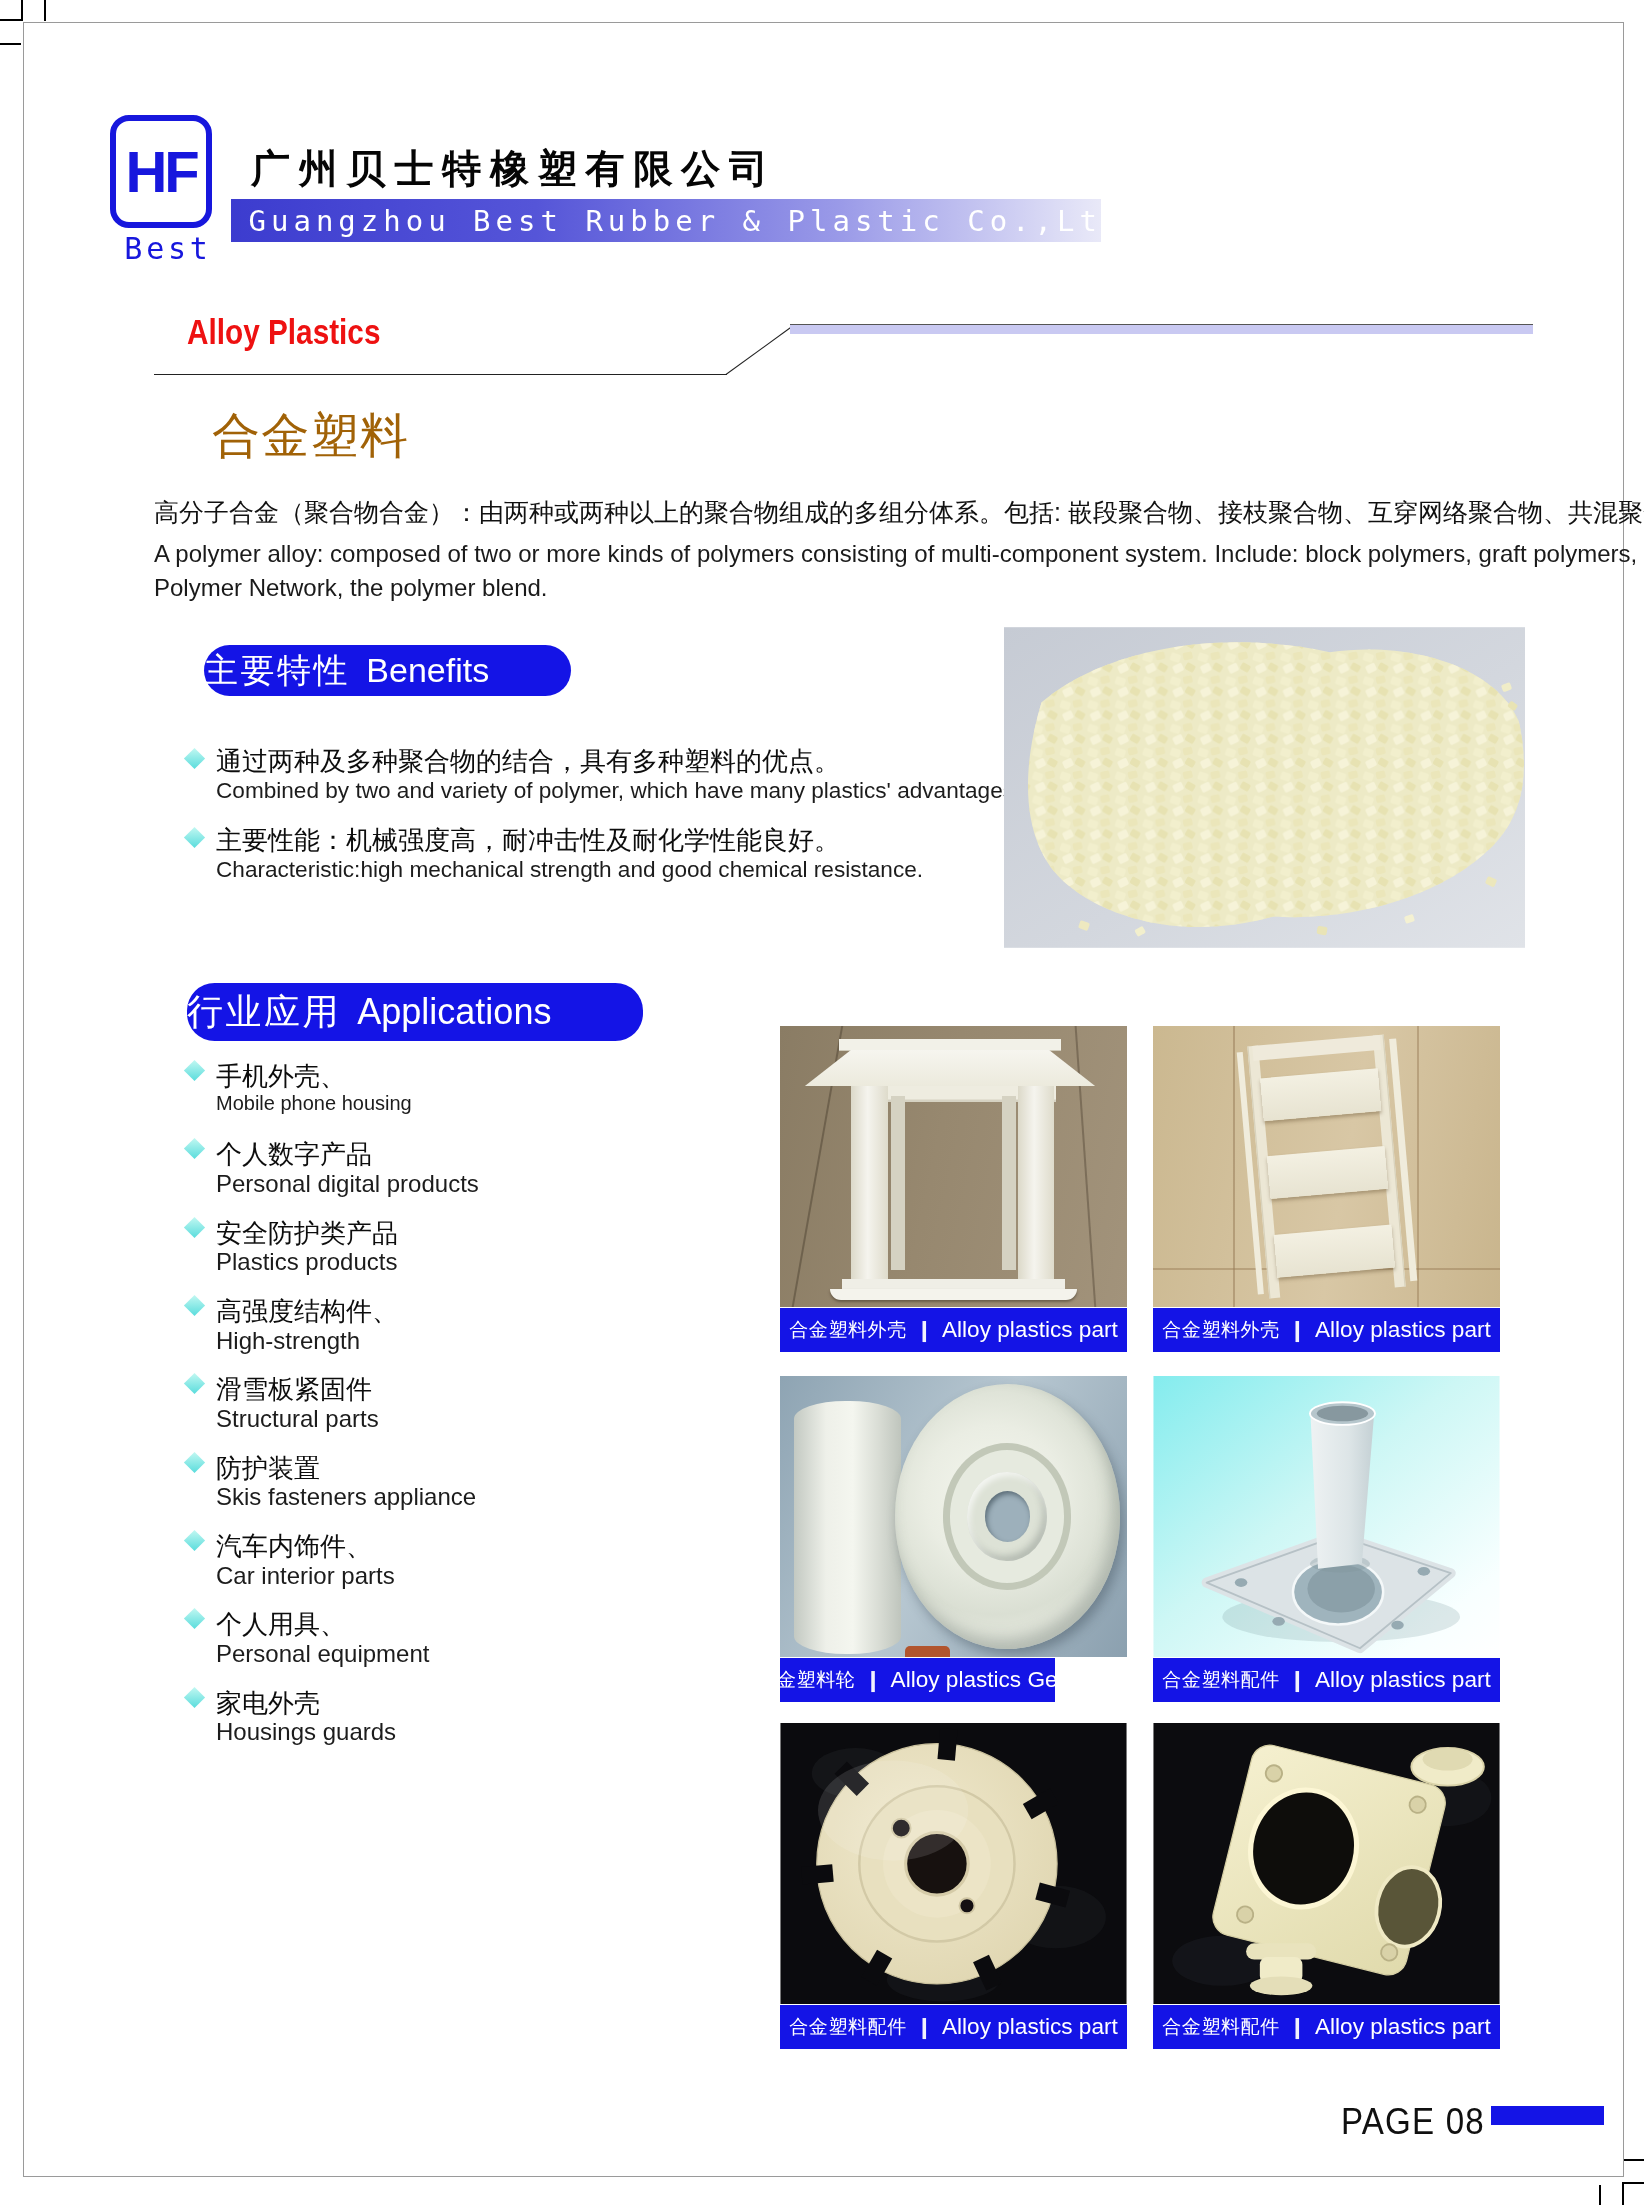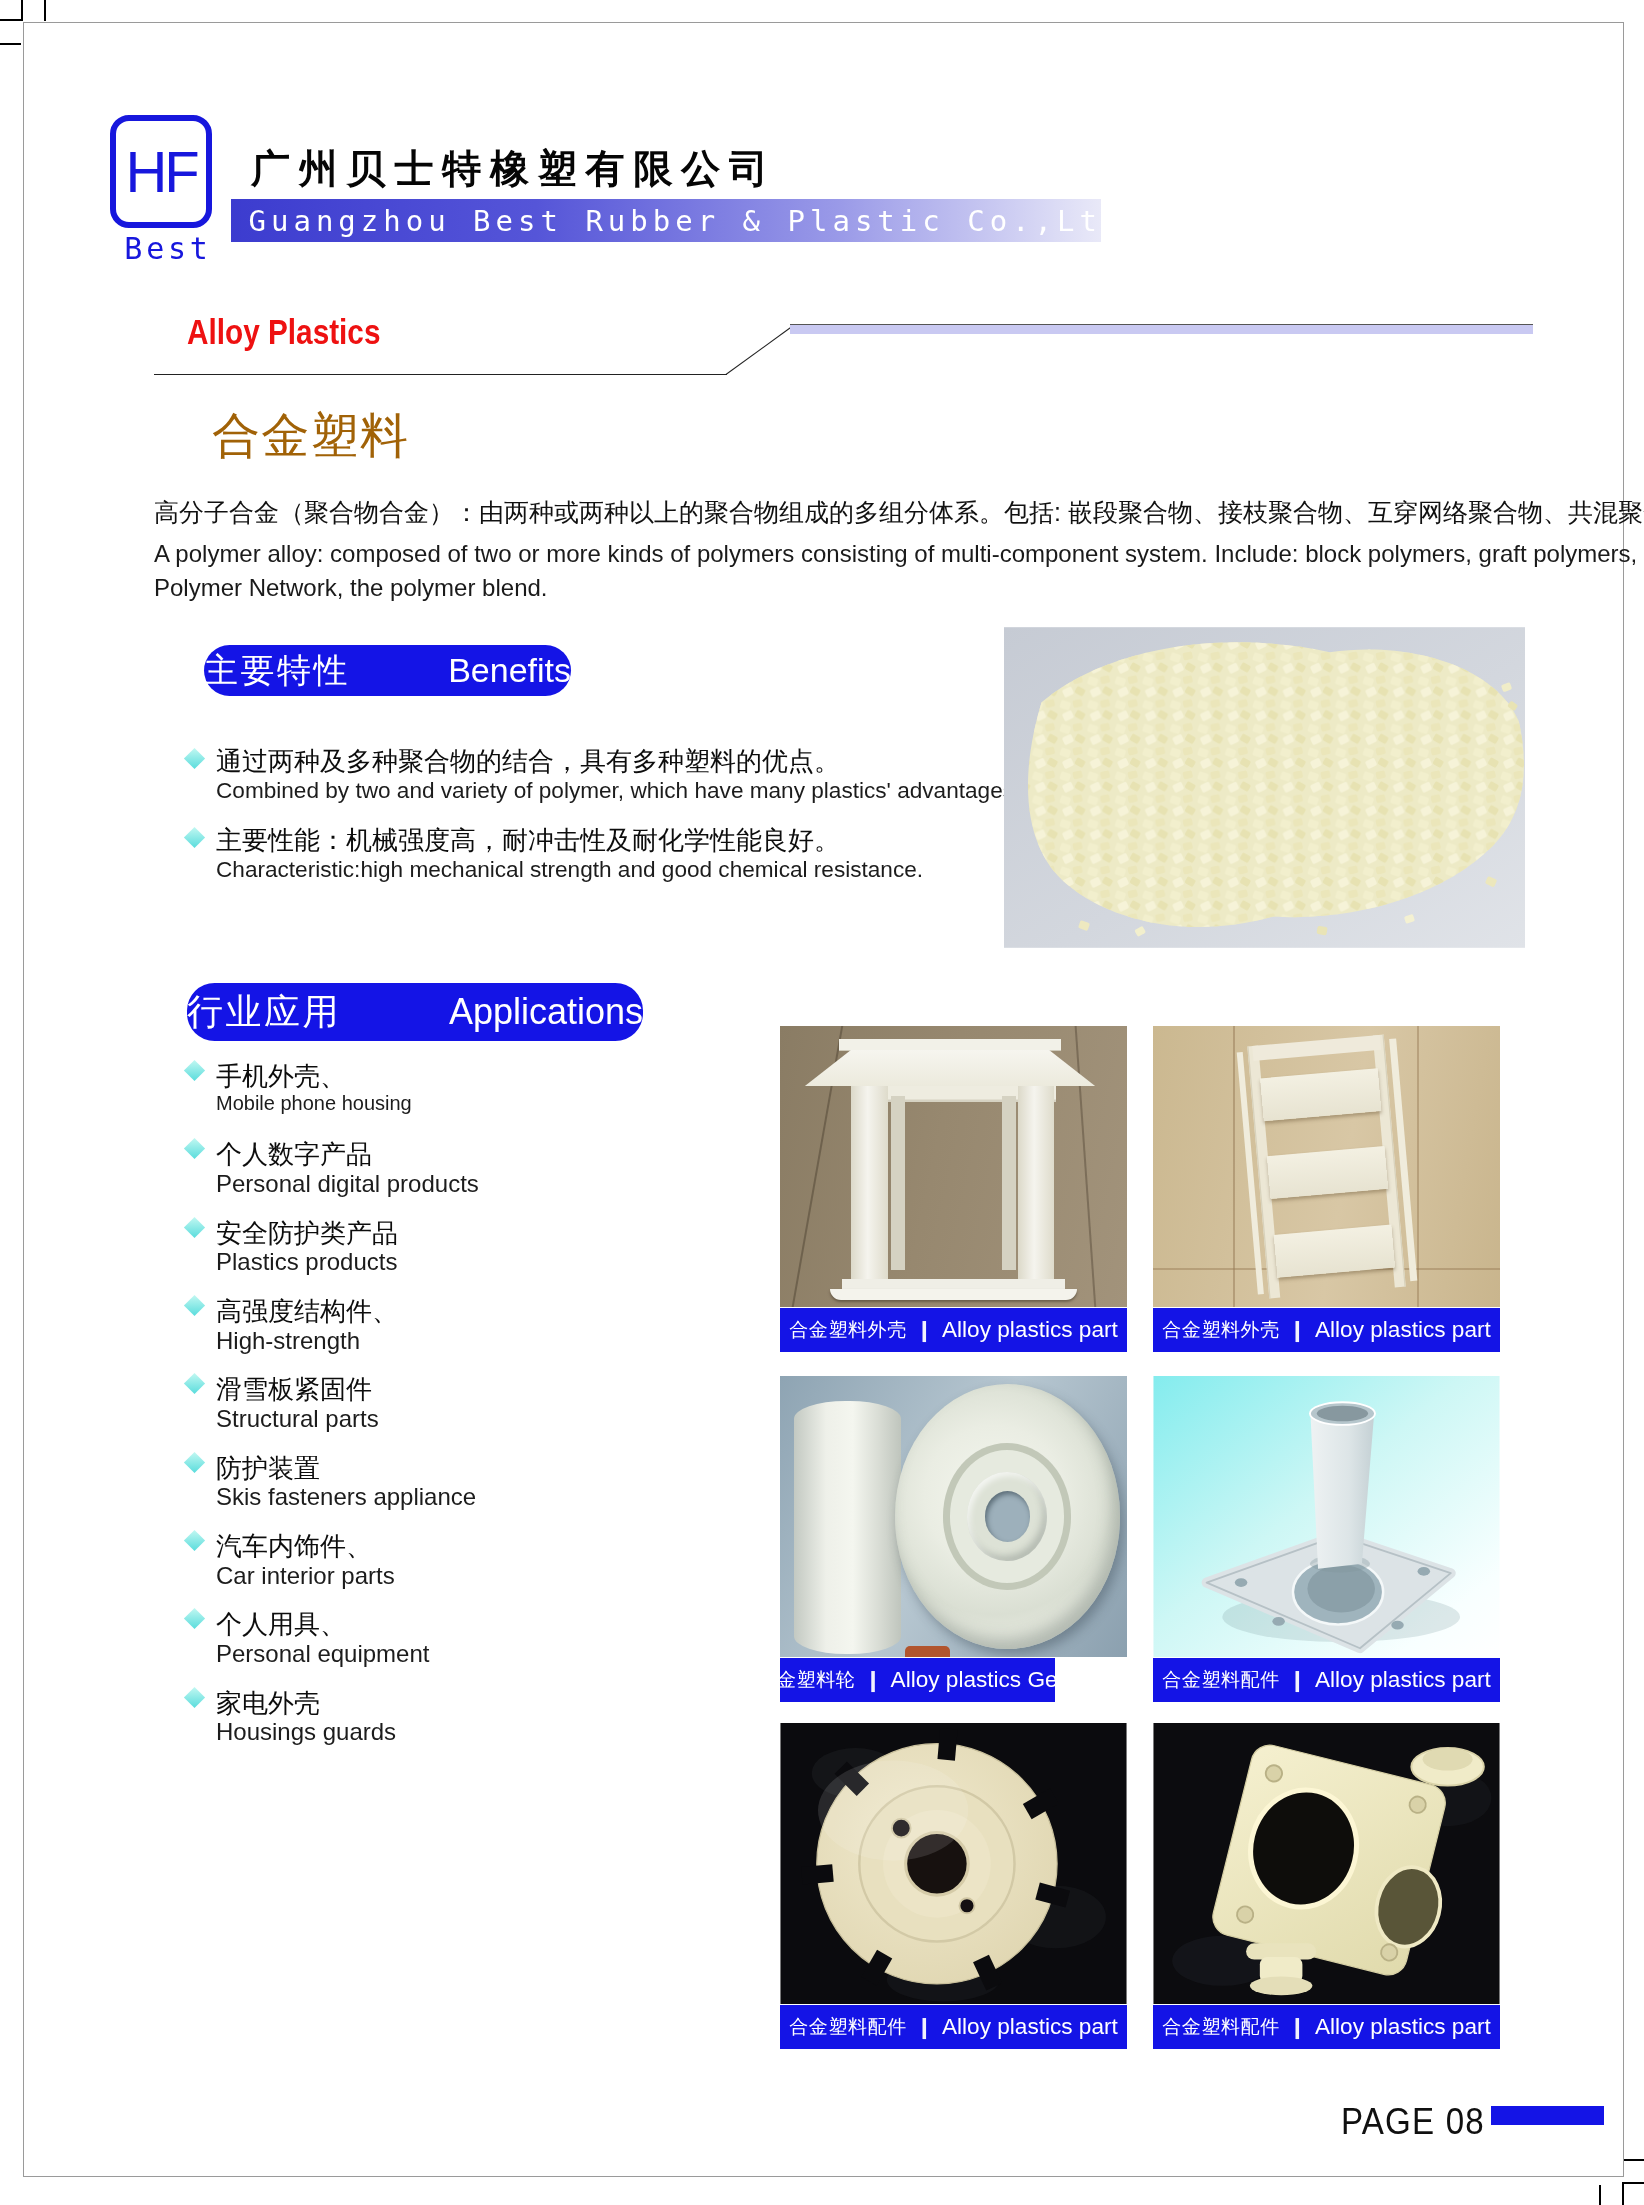--- a/index.html
+++ b/index.html
@@ -5,21 +5,21 @@
   html,body{margin:0;padding:0}
   body{width:1644px;height:2205px;position:relative;background:#fff;
        font-family:"Liberation Sans","DejaVu Sans",sans-serif;color:#111;overflow:hidden}
   .mark{position:absolute;background:#000}
   .frame{position:absolute;left:23px;top:22px;width:1599px;height:2153px;border:1.3px solid #9a9a9a}
 
   
   .logo-box{position:absolute;left:110px;top:115px;width:102px;height:113px;
             border:6.9px solid #1717dd;border-radius:19px;box-sizing:border-box;
             display:flex;align-items:center;justify-content:center}
-  .logo-mono{font-size:58px;font-weight:400;color:#1717dd;letter-spacing:-3.1px}
+  .logo-mono{font-size:58px;font-weight:700;color:#1717dd;letter-spacing:-3.1px}
   .logo-cap{position:absolute;left:118px;top:231px;width:100px;text-align:center;
             font-family:"DejaVu Sans Mono",monospace;font-size:30px;letter-spacing:3.8px;color:#1717dd}
   .company-zh{position:absolute;left:251px;top:142px;font-size:39px;font-weight:600;
               letter-spacing:8.8px;color:#050505;white-space:nowrap}
   .band{position:absolute;left:231px;top:199px;width:870px;height:43px;
         background:linear-gradient(90deg,#3c3ccf 0%,#5555d8 35%,#9a9ae8 70%,#e9e9f8 100%);
         display:flex;align-items:center}
   .band-text{font-family:"DejaVu Sans Mono",monospace;font-size:29px;letter-spacing:5px;
              color:#fff;margin-left:17.5px;white-space:nowrap}
 
@@ -31,21 +31,21 @@
              transform:rotate(-36deg);transform-origin:left center}
   .lav-band{position:absolute;left:790px;top:324px;width:743px;height:8.8px;
             background:#c9c9f2;border-top:1.3px solid #555}
   .title-zh{position:absolute;left:212px;top:404px;font-size:48px;color:#a16207;
             letter-spacing:1.3px;white-space:nowrap}
 
   .intro-zh{position:absolute;left:154px;top:496px;font-size:25px;color:#111;white-space:nowrap}
   .intro-en{position:absolute;left:154px;font-size:24px;color:#1a1a1a;white-space:nowrap}
 
   .pill{position:absolute;background:#1414e6;border-radius:27.6px;display:flex;
-        align-items:center;justify-content:space-between;color:#fff;gap:16.3px}
+        align-items:center;justify-content:flex-start;color:#fff;gap:16.3px}
   .pill .zh{letter-spacing:2.5px}
   .diamond{position:absolute;width:15px;height:15px;transform:rotate(45deg);
            background:linear-gradient(135deg,#c2f8f2,#59dcdc)}
   .li-zh{position:absolute;font-size:26px;color:#0d0d0d;white-space:nowrap}
   .li-en{position:absolute;color:#1c1c1c;white-space:nowrap}
 
   
   .ph{position:absolute;overflow:hidden}
   .ph>*{position:absolute}
   .cap{position:absolute;height:44px;background:#1414e6;color:#fff;display:flex;

